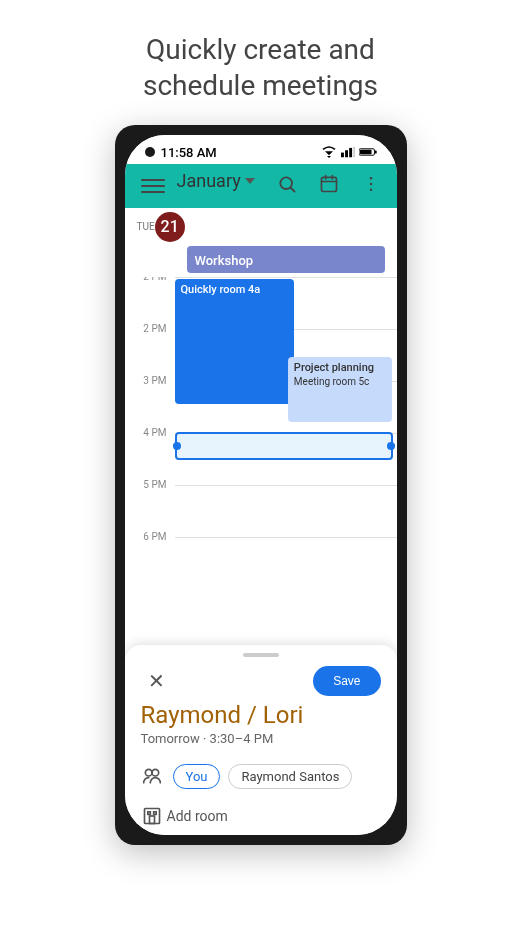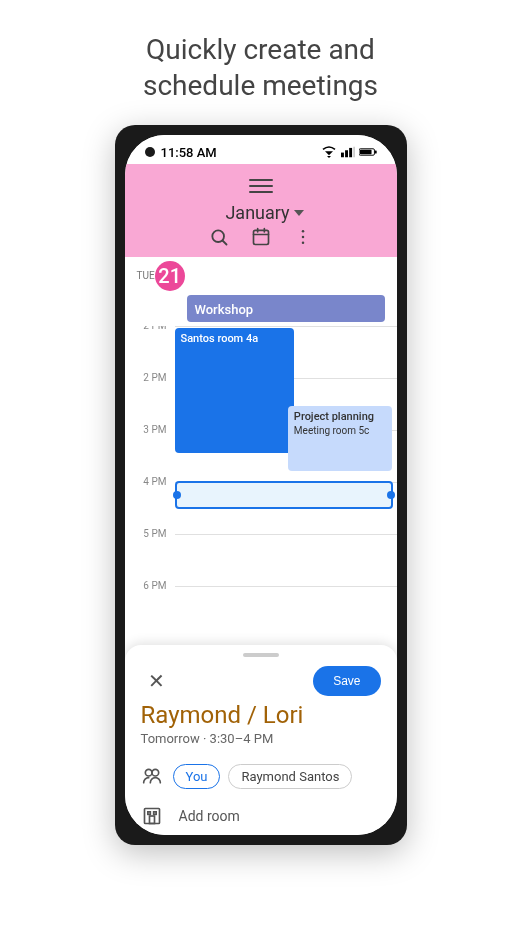--- a/index.html
+++ b/index.html
@@ -76,25 +76,24 @@
 
     .status-icons {
       display: flex;
       align-items: center;
       gap: 4px;
     }
 
     
     .app-bar {
       display: flex;
-      align-items: center;
+      align-items: flex-start;
       padding: 6px 12px;
-      background: #f9a8d4;
-      flex-shrink: 0;
-      flex-direction: column;
+      background: #14b8a6;
+      flex-shrink: 0;
     }
 
     .hamburger-icon {
       width: 32px;
       height: 32px;
       display: flex;
       flex-direction: column;
       justify-content: center;
       gap: 4px;
       padding: 4px;
@@ -161,27 +160,27 @@
 
     .day-label {
       font-size: 10px;
       color: #777;
       text-transform: uppercase;
     }
 
     .day-circle {
       width: 30px;
       height: 30px;
-      background: #ec4899;
+      background: #7f1d1d;
       border-radius: 50%;
       display: flex;
       align-items: center;
       justify-content: center;
       color: #fff;
-      font-size: 20px;
+      font-size: 16px;
       font-weight: 500;
     }
 
     
     .all-day-event {
       margin: 4px 12px 4px 62px;
       background: #7986cb;
       border-radius: 4px;
       padding: 4px 8px;
       flex-shrink: 0;
@@ -396,21 +395,21 @@
       border-radius: 16px;
       padding: 4px 12px;
       font-size: 13px;
       color: #444;
     }
 
     .room-row {
       display: flex;
       align-items: center;
       padding: 8px 16px;
-      gap: 16px;
+      gap: 4px;
     }
 
     .room-icon {
       width: 22px;
       height: 22px;
       color: #555;
       display: flex;
       align-items: center;
       justify-content: center;
       flex-shrink: 0;
@@ -534,21 +533,21 @@
         <div class="time-line"></div>
       </div>
       <div class="time-row">
         <span class="time-label">6 PM</span>
         <div class="time-line"></div>
       </div>
 
       <div class="events-layer">
 
         <div class="cal-event event-meeting-room">
-          <div class="event-title">Santos room 4a</div>
+          <div class="event-title">Quickly room 4a</div>
         </div>
 
         <div class="cal-event event-project">
           <div class="event-title">Project planning</div>
           <div class="event-subtitle">Meeting room 5c</div>
         </div>
 
         <div class="cal-event event-new">
           <div class="event-dot event-dot-left"></div>
           <div class="event-dot event-dot-right"></div>

